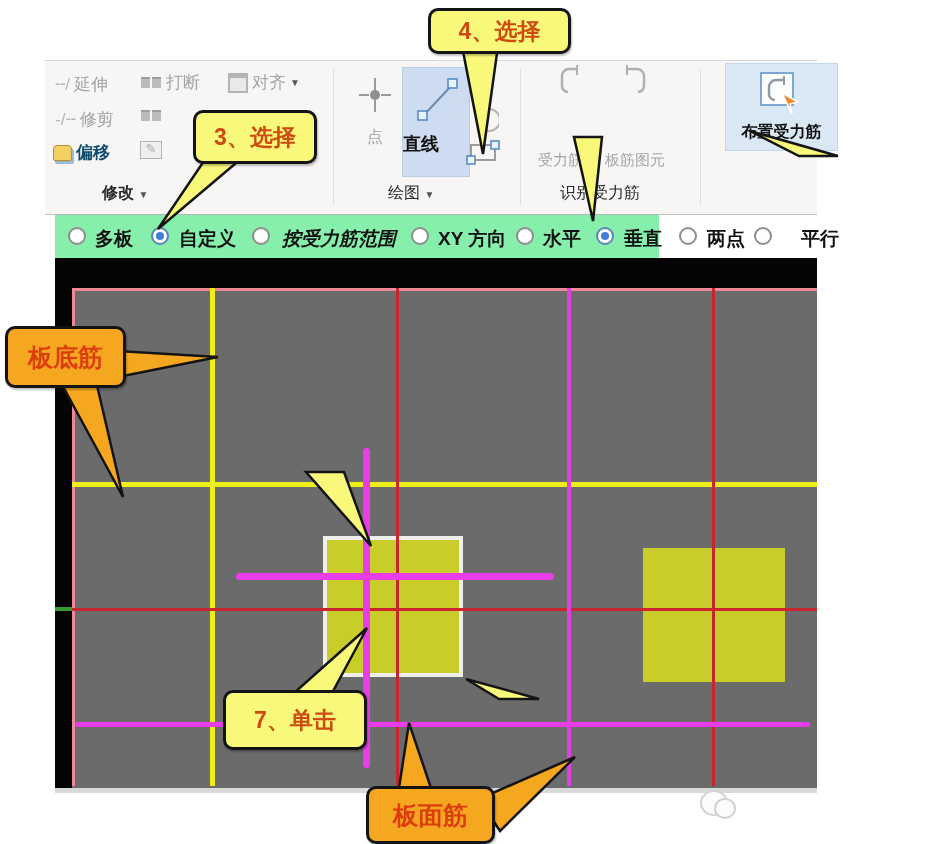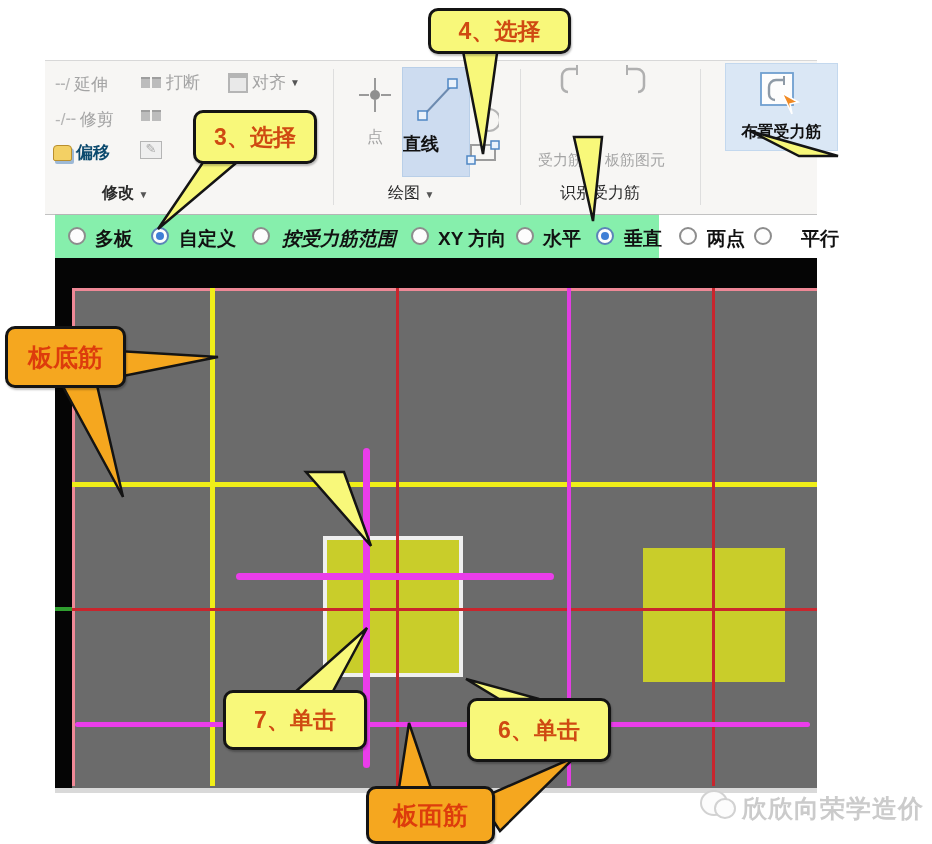--- a/index.html
+++ b/index.html
@@ -218,29 +218,25 @@
 
   <div class="callout cy" style="left:428px;top:8px;width:137px;height:40px;">
       <span>4、选择</span>
     </div>
   <div class="callout cy" style="left:193px;top:110px;width:118px;height:48px;">
       <span>3、选择</span>
     </div>
   <div class="callout cy" style="left:223px;top:690px;width:138px;height:54px;">
       <span>7、单击</span>
     </div>
-  <div class="callout cy" style="left:467px;top:698px;width:138px;height:58px;">
-      <span>6、单击</span>
-    </div>
   <div class="callout co" style="left:5px;top:326px;width:115px;height:56px;">
       <span>板底筋</span>
     </div>
   <div class="callout co" style="left:366px;top:786px;width:123px;height:52px;">
       <span>板面筋</span>
     </div>
 
   <div class="abs" style="left:698px;top:786px;width:230px;height:46px;">
     <div class="wm-bubble" style="left:2px;top:4px;width:24px;height:22px;"></div>
     <div class="wm-bubble" style="left:16px;top:12px;width:18px;height:17px;"></div>
-    <div class="abs" id="wm-text" style="left:44px;top:6px;">欣欣向荣学造价</div>
   </div>
 
 </div>
 
 </body></html>

